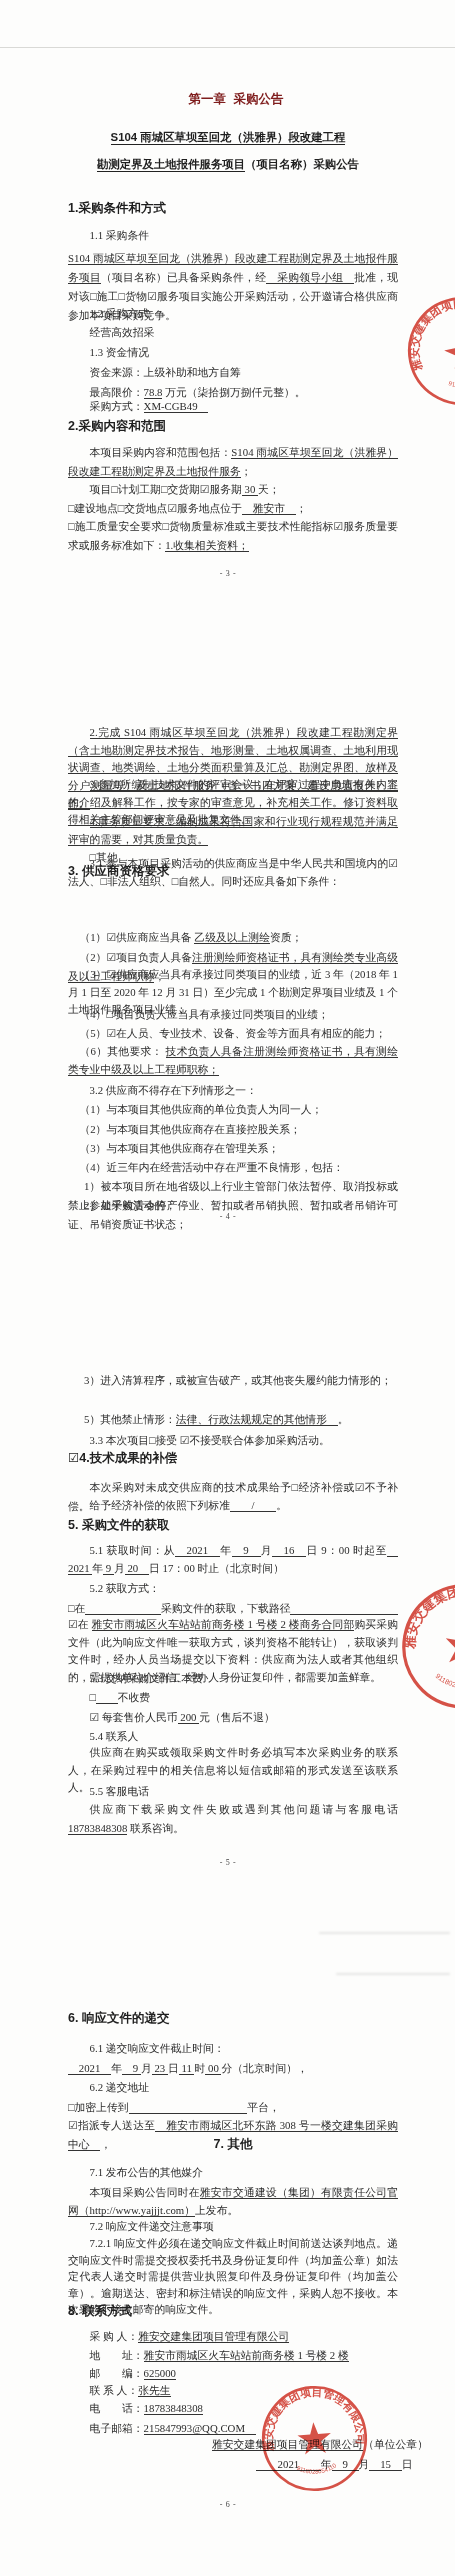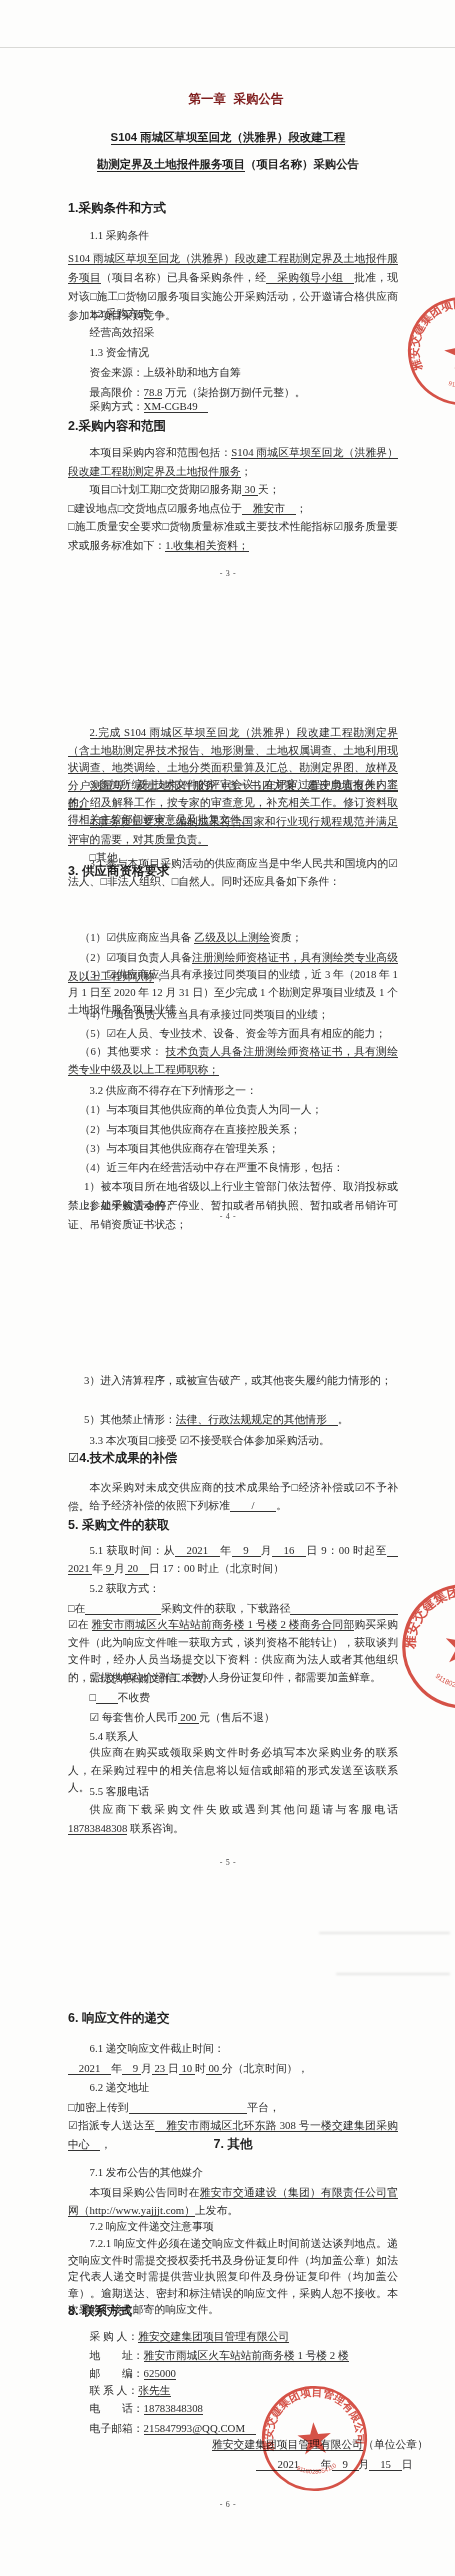--- a/index.html
+++ b/index.html
@@ -151,21 +151,21 @@
   <div class="blk" style="top:1782px;text-indent:21.6px;">5.5 客服电话</div>
   <div class="blk" style="top:1800px;text-indent:21.6px;">
     <span>供应商下载采购文件失败或遇到其他问题请与客服电话 </span><span class="u">18783848308</span><span> 联系咨询。</span>
   </div>
 
   <div class="blk center pgnum" style="top:1853px;">- 5 -</div>
 
   <div class="blk h" style="top:2009px;">6. 响应文件的递交</div>
   <div class="blk" style="top:2039px;text-indent:21.6px;">6.1 递交响应文件截止时间：</div>
   <div class="blk" style="top:2059px;">
-    <span class="u">　2021　</span><span>年</span><span class="u">　9 </span><span>月</span><span class="u"> 23 </span><span>日</span><span class="u"> 10 </span><span>时</span><span class="u"> 00 </span><span>分（北京时间），</span>
+    <span class="u">　2021　</span><span>年</span><span class="u">　9 </span><span>月</span><span class="u"> 23 </span><span>日</span><span class="u"> 11 </span><span>时</span><span class="u"> 00 </span><span>分（北京时间），</span>
   </div>
   <div class="blk" style="top:2078px;text-indent:21.6px;">6.2 递交地址</div>
   <div class="blk" style="top:2098px;">
     <span>□加密上传到</span><span class="u">　　　　　　　　　　　</span><span>平台，</span>
   </div>
   <div class="blk" style="top:2116px;">
     <span>☑指派专人送达至</span><span class="u">　雅安市雨城区北环东路 308 号一楼交建集团采购中心　</span><span>，</span>
   </div>
 
   <div class="blk h" style="top:2135px;text-align:center;">7. 其他</div>

